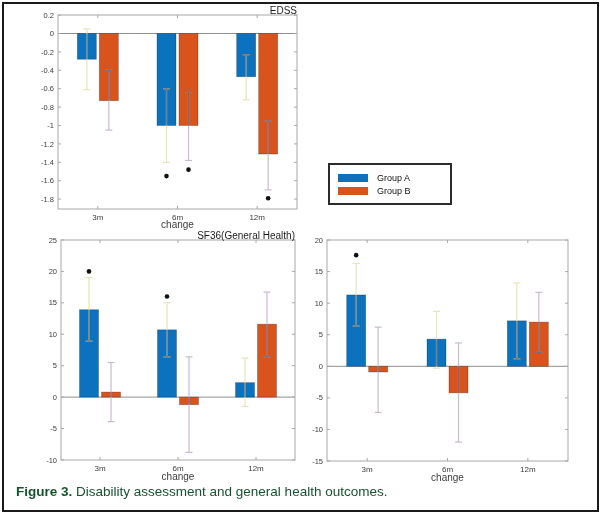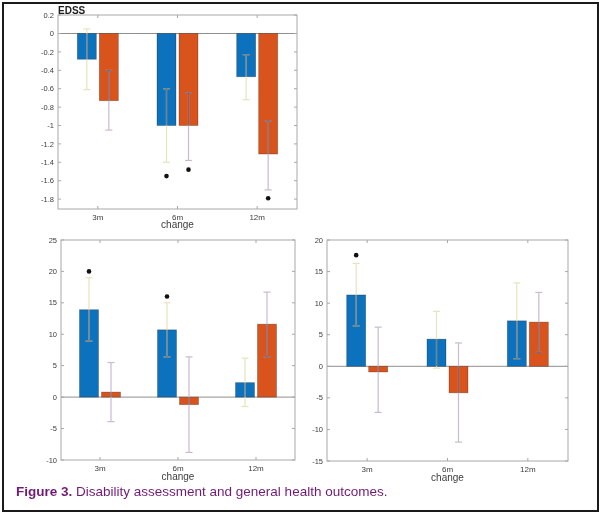--- a/index.html
+++ b/index.html
@@ -5,35 +5,35 @@
   html,body{margin:0;padding:0;background:#ffffff;}
   .screen{
     position:relative;width:602px;height:514px;background:#fff;overflow:hidden;
     font-family:"Liberation Sans",sans-serif;
   }
   .outer-frame{
     position:absolute;left:2px;top:2px;width:593px;height:506px;
     border:2px solid #1a1a1a;pointer-events:none;
   }
   .chart-title{
-    position:absolute;text-align:left;font-weight:bold;font-size:10px;color:#1c1c1c;
+    position:absolute;text-align:right;font-weight:normal;font-size:10px;color:#1c1c1c;
   }
   .x-label{
     position:absolute;text-align:center;font-size:10px;color:#3c3c3c;
   }
   .legend{
     position:absolute;left:328px;top:163px;width:124px;height:42px;
     border:2px solid #2b2b2b;background:#fff;box-sizing:border-box;
     display:flex;flex-direction:column;justify-content:center;gap:3px;padding-left:8px;
   }
   .legend-row{display:flex;align-items:center;gap:9px;}
   .legend-swatch{width:30px;height:8px;}
   .legend-label{font-size:9px;color:#111;}
   .caption{
-    position:absolute;left:16px;top:484px;width:560px;font-size:13.5px;color:#701a75;
+    position:absolute;left:16px;top:484px;width:560px;font-size:13.5px;color:#14532d;
   }
   .caption b{font-weight:bold;}
   svg{position:absolute;left:0;top:0;}
 </style>
 </head>
 <body>
 
 <div class="screen">
 
   <svg id="charts" width="602" height="514" viewBox="0 0 602 514">
@@ -265,23 +265,34 @@
         <line x1="565" y1="461.01" x2="568" y2="461.01" stroke="#a8a8a8" stroke-width="1"></line>
         <text x="323" y="463.61" text-anchor="end" font-size="7.5" fill="#3c3c3c" font-family="&quot;Liberation Sans&quot;,sans-serif">-15</text>
         <circle cx="356.1666666666667" cy="255.17360000000002" r="2.3" fill="#111111"></circle>
         <rect x="327" y="240" width="241" height="221" fill="none" stroke="#a8a8a8" stroke-width="1"></rect>
       </g>
     </svg>
 
   <div class="outer-frame"></div>
 
   <div class="chart-title" style="left:58px;top:5px;width:239px;">EDSS</div>
+  <div class="chart-title" style="left:61px;top:230px;width:234px;">SF36(General Health)</div>
 
   <div class="x-label" style="left:58px;top:219px;width:239px;">change</div>
   <div class="x-label" style="left:61px;top:471px;width:234px;">change</div>
   <div class="x-label" style="left:327px;top:472px;width:241px;">change</div>
 
+  <div class="legend">
+    <div class="legend-row">
+      <span class="legend-swatch" style="background: rgb(13, 114, 189);"></span>
+      <span class="legend-label">Group A</span>
+    </div>
+    <div class="legend-row">
+      <span class="legend-swatch" style="background: rgb(217, 84, 29);"></span>
+      <span class="legend-label">Group B</span>
+    </div>
+  </div>
 
   <div class="caption">
     <b>Figure 3.</b><span> Disability assessment and general health outcomes.</span>
   </div>
 
 </div>
 
 </body></html>

